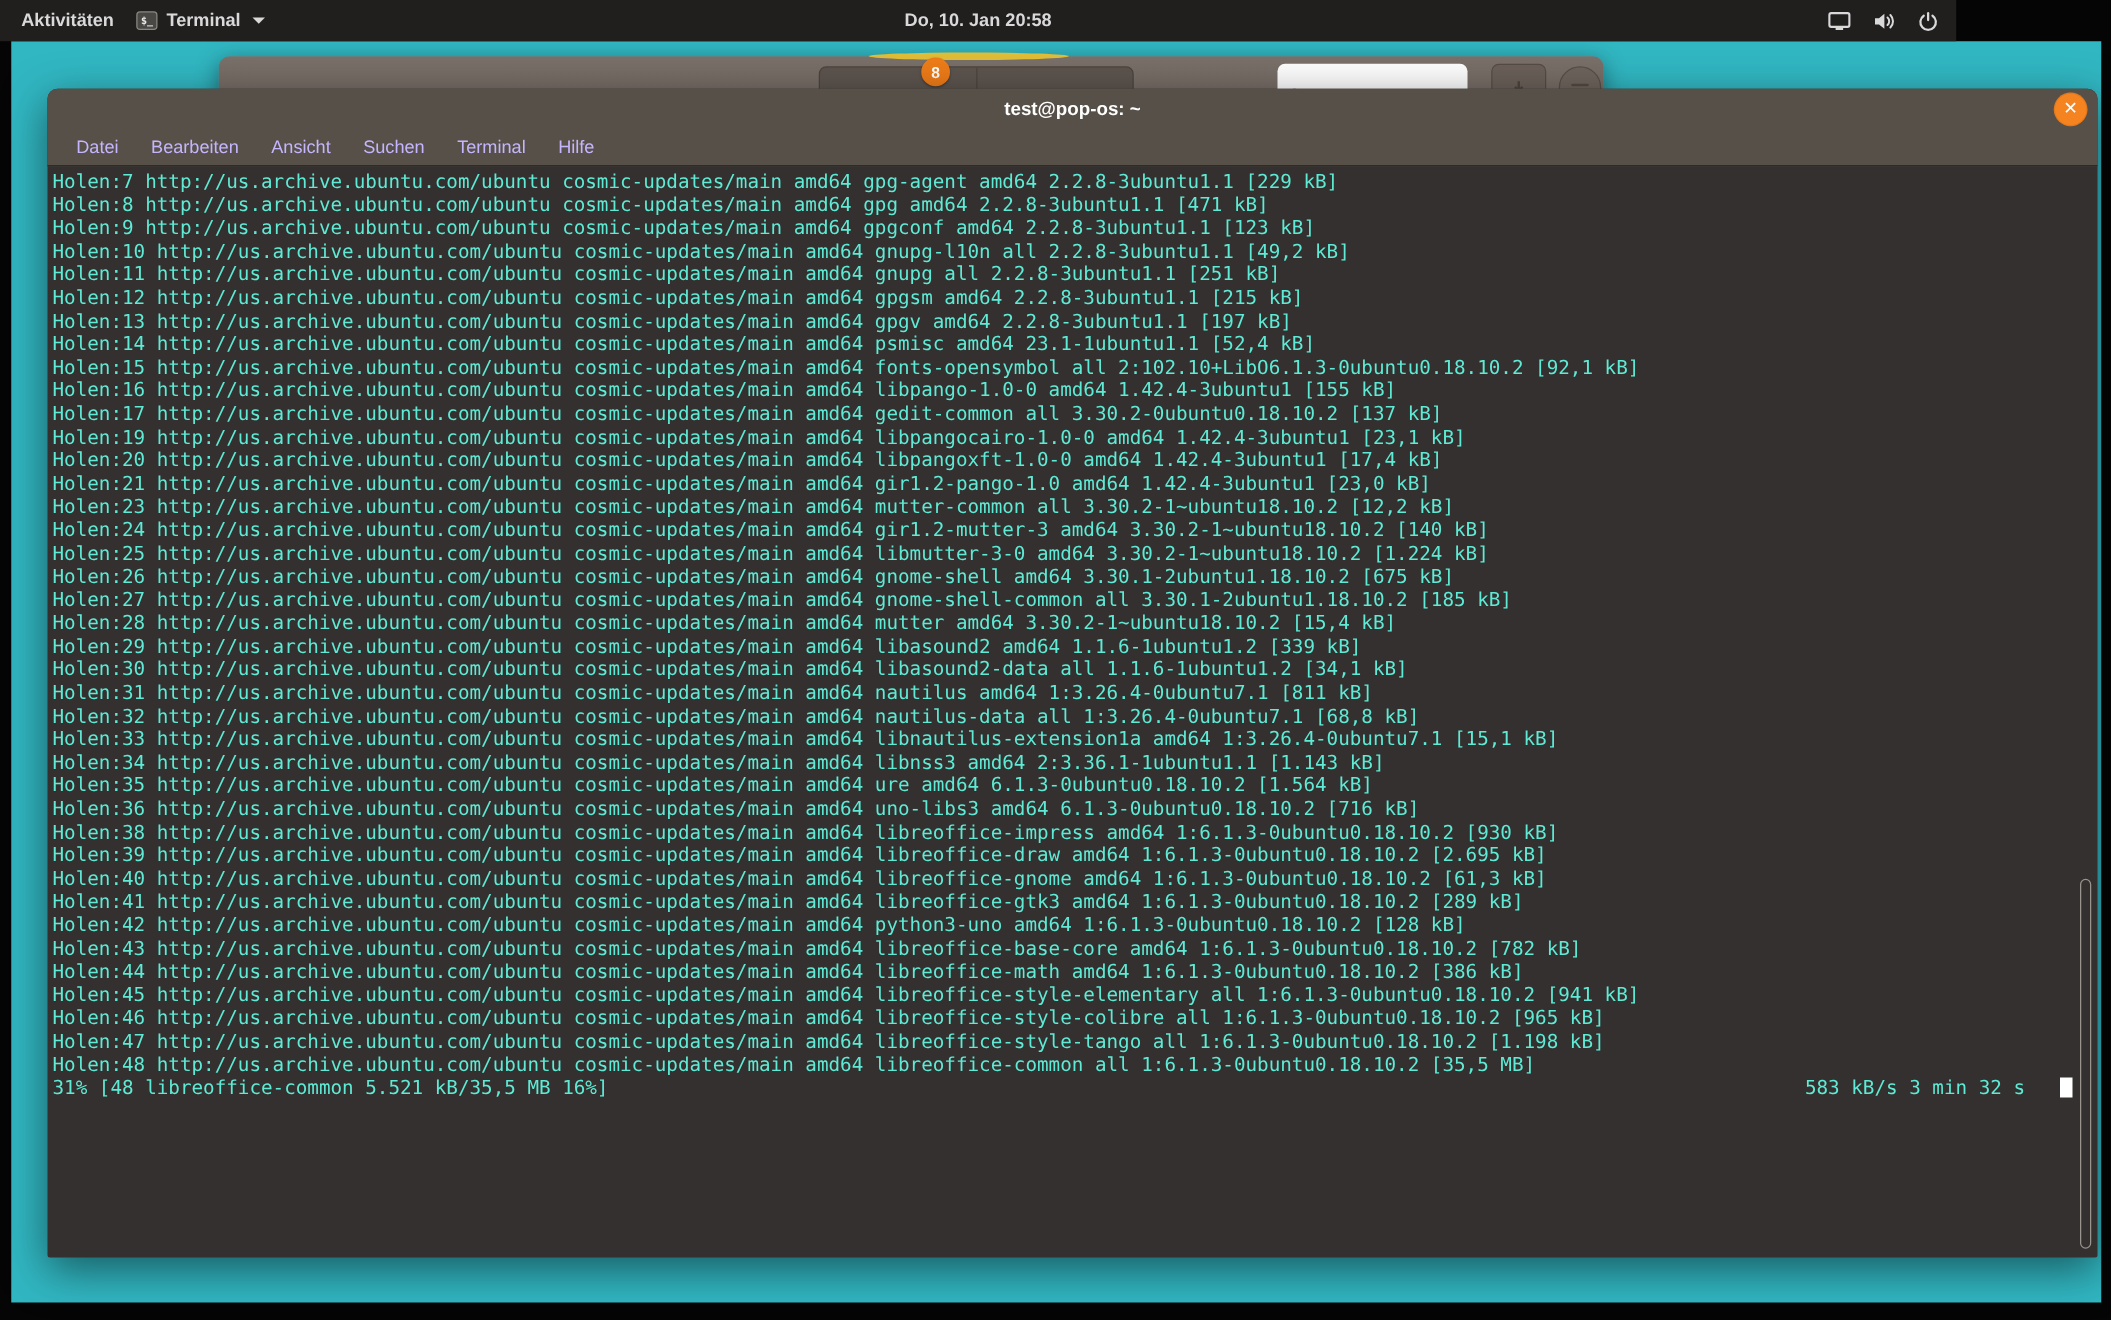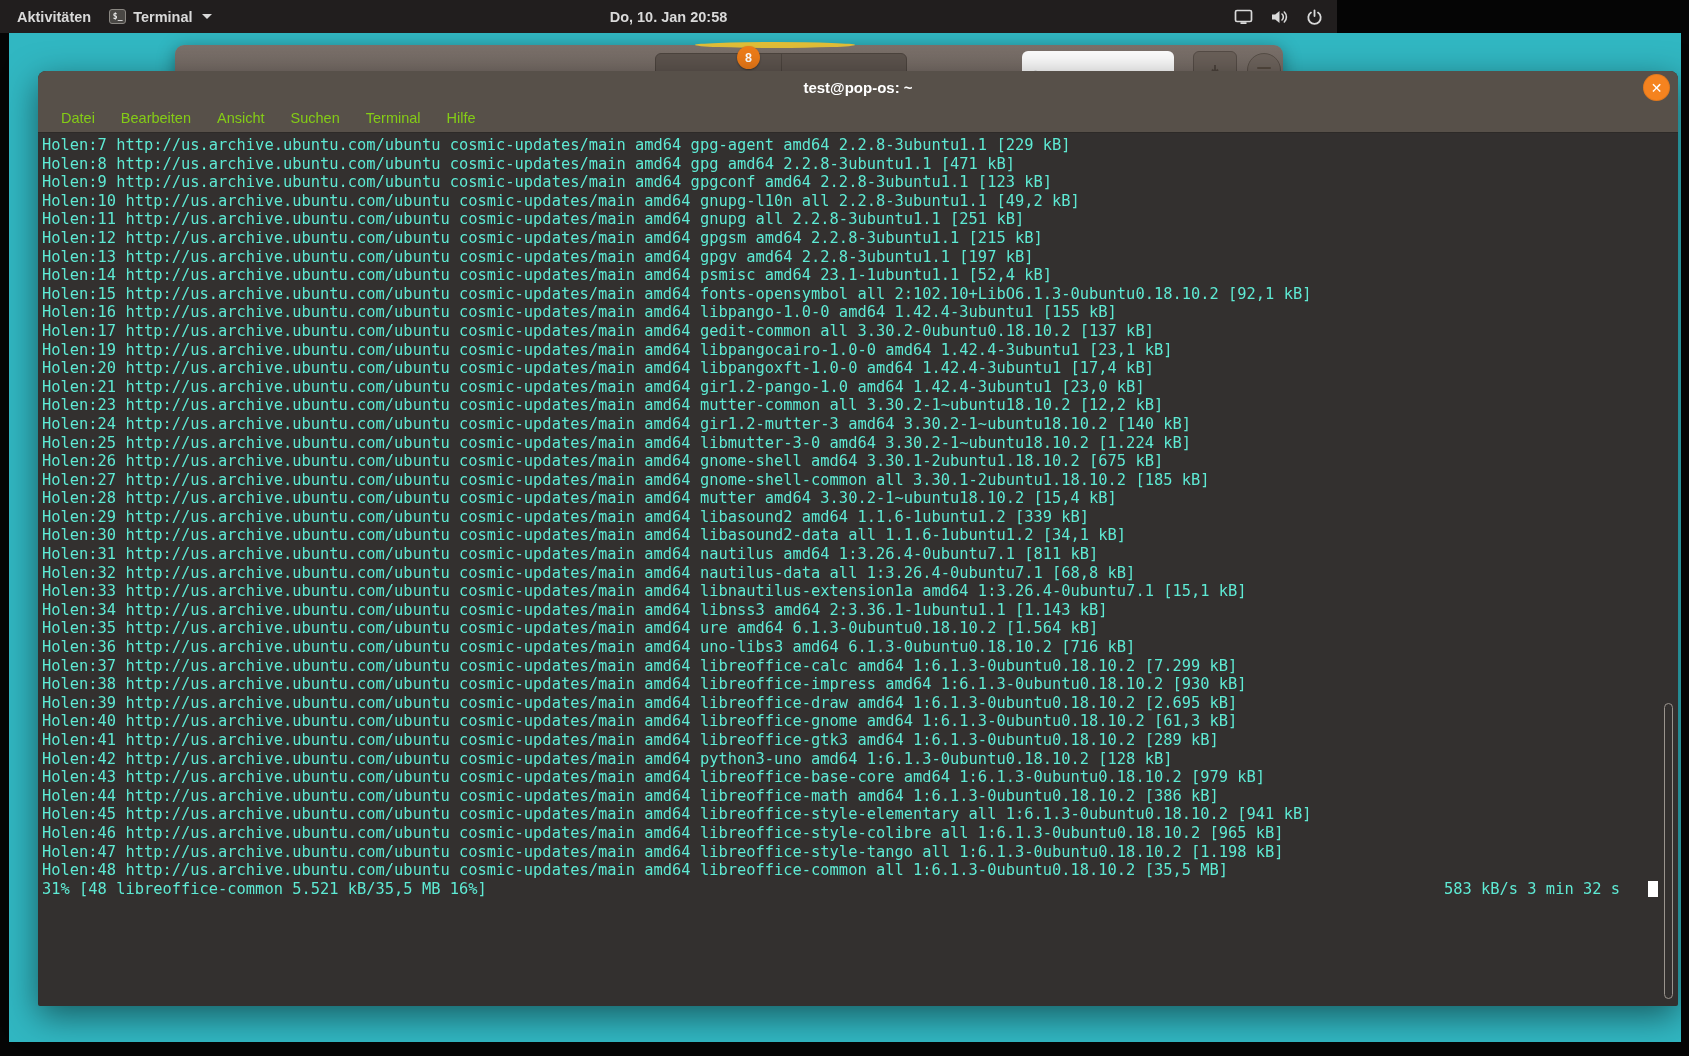--- a/index.html
+++ b/index.html
@@ -1,21 +1,21 @@
 <!DOCTYPE html>
 <html><head>
 <meta charset="utf-8">
 <style>
   * { margin:0; padding:0; box-sizing:border-box; }
   html,body { background:#000; }
   .screen { position:relative; width:1689px; height:1056px; background:#050505; overflow:hidden;
             font-family:"Liberation Sans", sans-serif; }
 
   
-  .topbar { position:absolute; left:0; top:0; width:1337px; height:33px; background:#211e1e;
+  .topbar { position:absolute; left:0; top:0; width:1565px; height:33px; background:#211e1e;
             color:#d9d9d9; display:flex; align-items:center; font-size:14.5px; font-weight:700; }
   .topbar-left { display:flex; align-items:center; gap:18px; padding-left:17px; }
   .activities { cursor:pointer; }
   .appmenu { display:flex; align-items:center; gap:7px; cursor:pointer; }
   .term-glyph { width:17px; height:15px; background:#4a4845; border:1px solid #8a8782; border-radius:3px;
                 color:#e8e8e8; font-size:8px; font-weight:700; display:flex; align-items:center; justify-content:center;
                 font-family:"DejaVu Sans Mono", monospace; }
   .chevron { width:0; height:0; border-left:5px solid transparent; border-right:5px solid transparent;
              border-top:5px solid #d9d9d9; margin-left:2px; }
   .clock { position:absolute; left:0; right:0; text-align:center; pointer-events:none; }
@@ -56,21 +56,21 @@
   .titlebar { position:relative; height:33px; background:#575049; border-radius:8px 8px 0 0;
               display:flex; align-items:center; justify-content:center; }
   .title { color:#ffffff; font-size:15px; font-weight:700; }
   .close-btn { position:absolute; right:8px; top:3px; width:27px; height:27px; border-radius:50%;
                background:#f5831f; display:flex; align-items:center; justify-content:center; cursor:pointer;
                box-shadow:inset 0 0 0 1px rgba(0,0,0,.08); }
   .close-btn span { color:#fff; font-size:14px; font-weight:700; line-height:1;
                     font-family:"DejaVu Sans", sans-serif; transform:translateY(-0.5px); }
   .menubar { height:29px; background:#575049; border-bottom:1px solid #2d2a28;
              display:flex; align-items:center; padding-left:10px; }
-  .menu-item { color:#84cc16; font-size:14.5px; padding:0 13px; cursor:pointer; }
+  .menu-item { color:#c4b5fd; font-size:14.5px; padding:0 13px; cursor:pointer; }
 
   .term-body { position:relative; height:872px; padding:3px 0 0 4px; overflow:hidden;
                font-family:"DejaVu Sans Mono", monospace; font-size:15.4px; line-height:18.6px;
                color:#5eead4; }
   .term-line { white-space:pre; height:18.6px; }
   .status-row { display:flex; justify-content:space-between; white-space:pre; height:18.6px; padding-right:20px; }
   .status-right { display:flex; align-items:center;gap:27px; }
   .cursor { display:inline-block; width:10px; height:16px; background:#ffffff; margin-left:1px;
             vertical-align:-2px; }
   .scroll-thumb { position:absolute; right:5px; bottom:6px; width:9px; height:296px;
@@ -211,33 +211,32 @@
           <div class="term-line">Holen:32 http://us.archive.ubuntu.com/ubuntu cosmic-updates/main amd64 nautilus-data all 1:3.26.4-0ubuntu7.1 [68,8 kB]</div>
 
           <div class="term-line">Holen:33 http://us.archive.ubuntu.com/ubuntu cosmic-updates/main amd64 libnautilus-extension1a amd64 1:3.26.4-0ubuntu7.1 [15,1 kB]</div>
 
           <div class="term-line">Holen:34 http://us.archive.ubuntu.com/ubuntu cosmic-updates/main amd64 libnss3 amd64 2:3.36.1-1ubuntu1.1 [1.143 kB]</div>
 
           <div class="term-line">Holen:35 http://us.archive.ubuntu.com/ubuntu cosmic-updates/main amd64 ure amd64 6.1.3-0ubuntu0.18.10.2 [1.564 kB]</div>
 
           <div class="term-line">Holen:36 http://us.archive.ubuntu.com/ubuntu cosmic-updates/main amd64 uno-libs3 amd64 6.1.3-0ubuntu0.18.10.2 [716 kB]</div>
 
-          <div class="term-line">Holen:37 http://us.archive.ubuntu.com/ubuntu cosmic-updates/main amd64 libreoffice-calc amd64 1:6.1.3-0ubuntu0.18.10.2 [7.299 kB]</div>
 
           <div class="term-line">Holen:38 http://us.archive.ubuntu.com/ubuntu cosmic-updates/main amd64 libreoffice-impress amd64 1:6.1.3-0ubuntu0.18.10.2 [930 kB]</div>
 
           <div class="term-line">Holen:39 http://us.archive.ubuntu.com/ubuntu cosmic-updates/main amd64 libreoffice-draw amd64 1:6.1.3-0ubuntu0.18.10.2 [2.695 kB]</div>
 
           <div class="term-line">Holen:40 http://us.archive.ubuntu.com/ubuntu cosmic-updates/main amd64 libreoffice-gnome amd64 1:6.1.3-0ubuntu0.18.10.2 [61,3 kB]</div>
 
           <div class="term-line">Holen:41 http://us.archive.ubuntu.com/ubuntu cosmic-updates/main amd64 libreoffice-gtk3 amd64 1:6.1.3-0ubuntu0.18.10.2 [289 kB]</div>
 
           <div class="term-line">Holen:42 http://us.archive.ubuntu.com/ubuntu cosmic-updates/main amd64 python3-uno amd64 1:6.1.3-0ubuntu0.18.10.2 [128 kB]</div>
 
-          <div class="term-line">Holen:43 http://us.archive.ubuntu.com/ubuntu cosmic-updates/main amd64 libreoffice-base-core amd64 1:6.1.3-0ubuntu0.18.10.2 [979 kB]</div>
+          <div class="term-line">Holen:43 http://us.archive.ubuntu.com/ubuntu cosmic-updates/main amd64 libreoffice-base-core amd64 1:6.1.3-0ubuntu0.18.10.2 [782 kB]</div>
 
           <div class="term-line">Holen:44 http://us.archive.ubuntu.com/ubuntu cosmic-updates/main amd64 libreoffice-math amd64 1:6.1.3-0ubuntu0.18.10.2 [386 kB]</div>
 
           <div class="term-line">Holen:45 http://us.archive.ubuntu.com/ubuntu cosmic-updates/main amd64 libreoffice-style-elementary all 1:6.1.3-0ubuntu0.18.10.2 [941 kB]</div>
 
           <div class="term-line">Holen:46 http://us.archive.ubuntu.com/ubuntu cosmic-updates/main amd64 libreoffice-style-colibre all 1:6.1.3-0ubuntu0.18.10.2 [965 kB]</div>
 
           <div class="term-line">Holen:47 http://us.archive.ubuntu.com/ubuntu cosmic-updates/main amd64 libreoffice-style-tango all 1:6.1.3-0ubuntu0.18.10.2 [1.198 kB]</div>
 
           <div class="term-line">Holen:48 http://us.archive.ubuntu.com/ubuntu cosmic-updates/main amd64 libreoffice-common all 1:6.1.3-0ubuntu0.18.10.2 [35,5 MB]</div>

